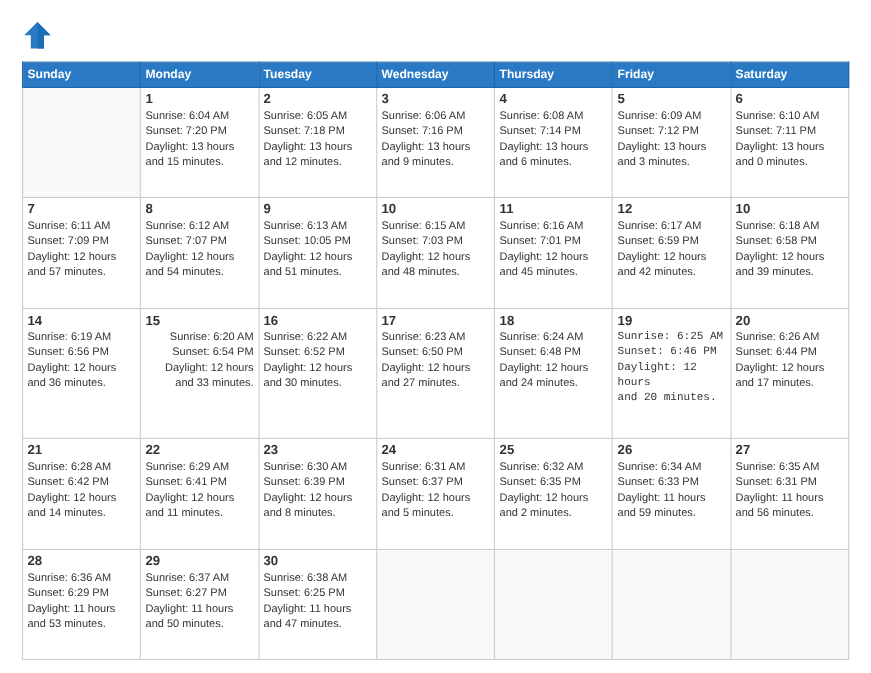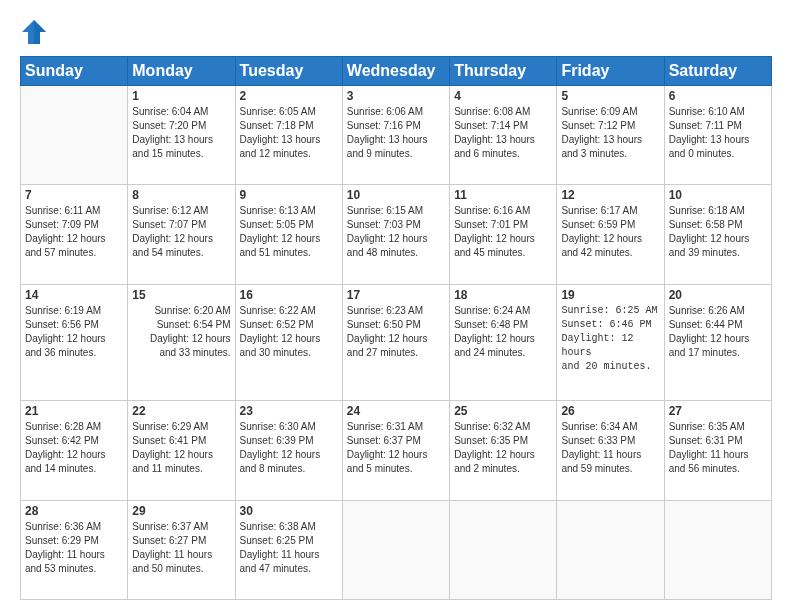--- a/index.html
+++ b/index.html
@@ -62,21 +62,21 @@
     .calendar {
       flex: 1;
       border: 1px solid #ccc;
       border-collapse: collapse;
       width: 100%;
       table-layout: fixed;
     }
     .calendar th {
       background: #2979c5;
       color: #fff;
-      font-size: 16px;
+      font-size: 11px;
       font-weight: bold;
       padding: 5px 4px;
       text-align: left;
       border: 1px solid #1e65a8;
     }
     .calendar td {
       vertical-align: top;
       border: 1px solid #ccc;
       padding: 3px 4px;
       font-size: 9.5px;
@@ -193,21 +193,21 @@
           <td>
             <span class="day-number">8</span>
             <div class="day-info" style="white-space: pre-line;">Sunrise: 6:12 AM
 Sunset: 7:07 PM
 Daylight: 12 hours
 and 54 minutes.</div>
           </td>
           <td>
             <span class="day-number">9</span>
             <div class="day-info" style="white-space: pre-line;">Sunrise: 6:13 AM
-Sunset: 5:05 PM
+Sunset: 10:05 PM
 Daylight: 12 hours
 and 51 minutes.</div>
           </td>
           <td>
             <span class="day-number">10</span>
             <div class="day-info" style="white-space: pre-line;">Sunrise: 6:15 AM
 Sunset: 7:03 PM
 Daylight: 12 hours
 and 48 minutes.</div>
           </td>

